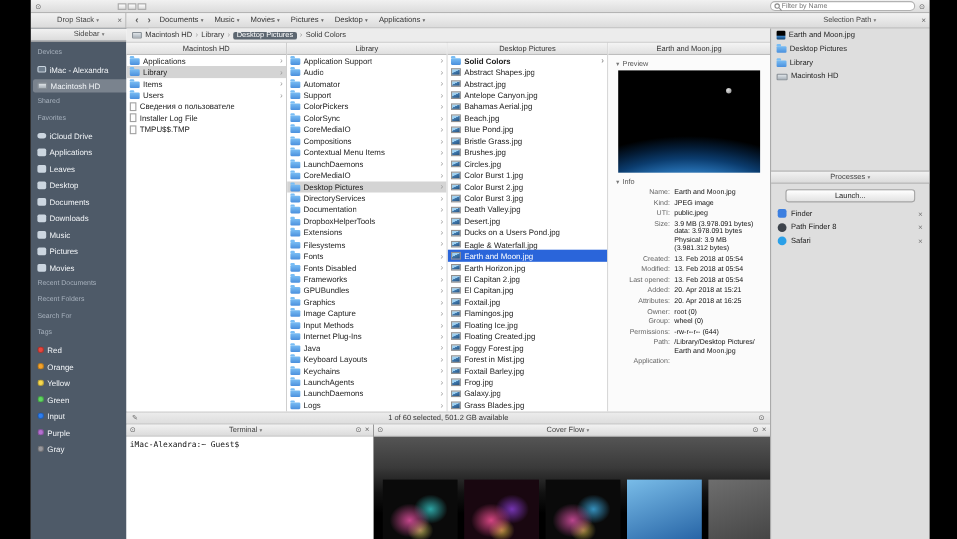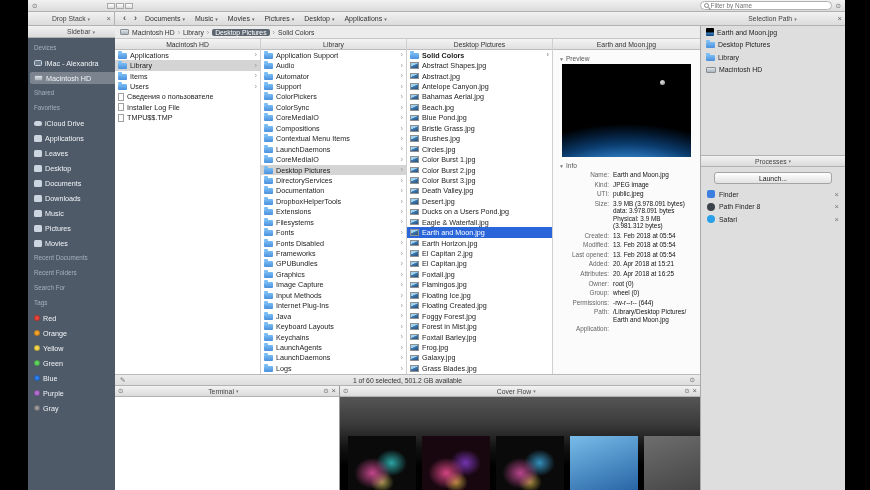--- a/index.html
+++ b/index.html
@@ -265,21 +265,21 @@
         <div class="sb-item">
           <span class="sbicon ic-tag" style="background: rgb(247, 217, 78);"></span>
           <span class="sb-label">Yellow</span>
         </div>
         <div class="sb-item">
           <span class="sbicon ic-tag" style="background: rgb(95, 214, 97);"></span>
           <span class="sb-label">Green</span>
         </div>
         <div class="sb-item">
           <span class="sbicon ic-tag" style="background: rgb(45, 126, 240);"></span>
-          <span class="sb-label">Blue</span>
+          <span class="sb-label">Input</span>
         </div>
         <div class="sb-item">
           <span class="sbicon ic-tag" style="background: rgb(179, 111, 208);"></span>
           <span class="sb-label">Purple</span>
         </div>
         <div class="sb-item">
           <span class="sbicon ic-tag" style="background: rgb(152, 152, 157);"></span>
           <span class="sb-label">Gray</span>
         </div>
       </div>
@@ -700,20 +700,23 @@
       <div class="terminal-panel">
         <div class="hbar panel-hbar">
           <span class="hico">⊙</span>
           <span class="htitle">
             <span>Terminal</span>
             <span class="tri">▾</span>
           </span>
           <span class="hico">⊙</span>
           <span class="hx">×</span>
         </div>
+        <div class="terminal-body">
+          <span>iMac-Alexandra:~ Guest$</span>
+        </div>
       </div>
 
       <div class="coverflow-panel">
         <div class="hbar panel-hbar">
           <span class="hico">⊙</span>
           <span class="htitle">
             <span>Cover Flow</span>
             <span class="tri">▾</span>
           </span>
           <span class="hico">⊙</span>

